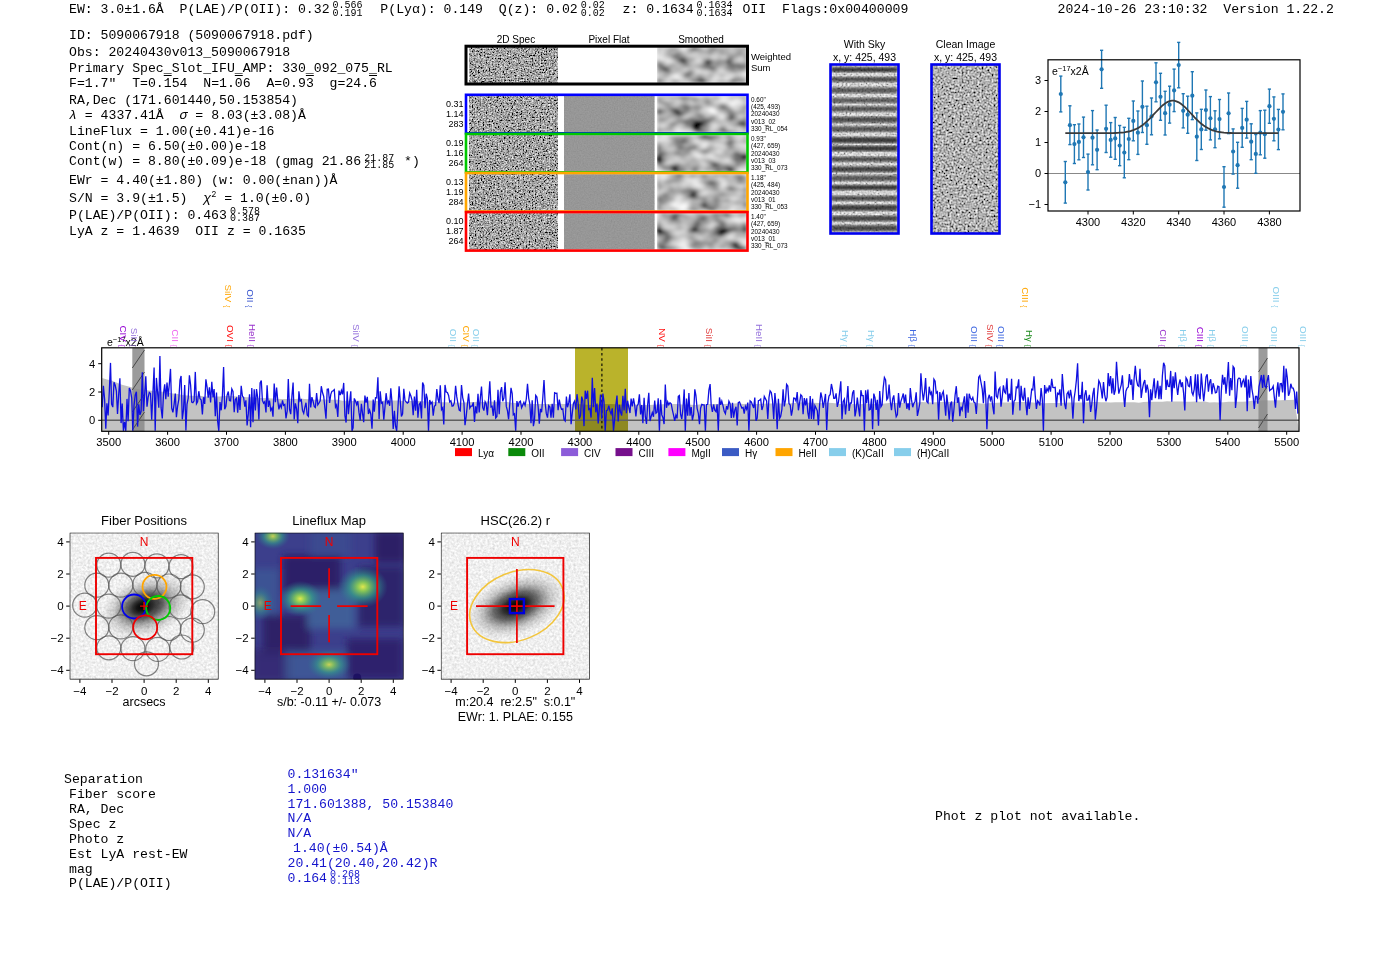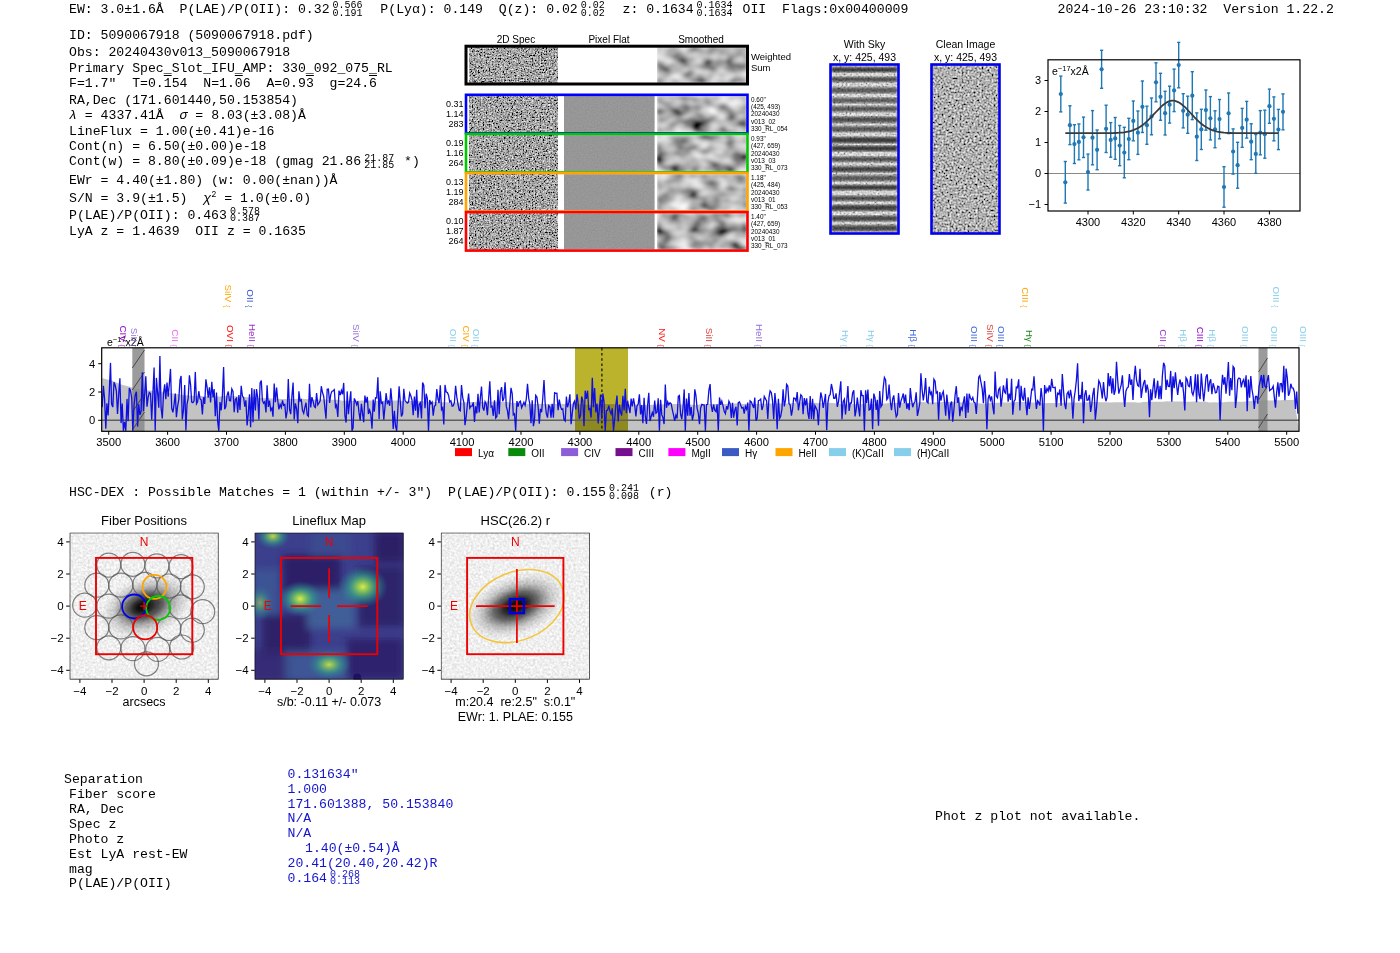--- a/index.html
+++ b/index.html
@@ -19,35 +19,34 @@
 <div class="t" style="left:69px;top:76.4px">F=1.7"  T=0.<span class="ov">1</span>54  N=1.<span class="ov">0</span>6  A=0.9<span class="ov">3</span>  g=24.<span class="ov">6</span></div>
 <div class="t" style="left:69px;top:92.6px">RA,Dec (171.601440,50.153854)</div>
 <div class="t" style="left:69px;top:107.6px"><i>λ</i> = 4337.41Å  <i>σ</i> = 8.03(±3.08)Å</div>
 <div class="t" style="left:69px;top:123.5px">LineFlux = 1.00(±0.41)e-16</div>
 <div class="t" style="left:69px;top:139.1px">Cont(n) = 6.50(±0.00)e-18</div>
 <div class="t" style="left:69px;top:154.4px">Cont(w) = 8.80(±0.09)e-18 (gmag 21.86<span class="st"><span>21.87</span><span>21.85</span></span> *)</div>
 <div class="t" style="left:69px;top:173.1px">EWr = 4.40(±1.80) (w: 0.00(±nan))Å</div>
 <div class="t" style="left:69px;top:188.1px">S/N = 3.9(±1.5)  <i>χ</i><sup style="font-size:8.6px">2</sup> = 1.0(±0.0)</div>
 <div class="t" style="left:69px;top:207.6px">P(LAE)/P(OII): 0.463<span class="st"><span>0.578</span><span>0.387</span></span></div>
 <div class="t" style="left:69px;top:223.5px">LyA z = 1.4639  OII z = 0.1635</div>
-<div class="t" style="left:69px;top:485.0px">HSC-DEX : Possible Matches = 1 (within +/- 3")  P(LAE)/P(OII): 0.155<span class="st"><span>0.241</span><span>0.098</span></span> (r)</div>
 <div class="t" style="left:64px;top:772.4px">Separation</div>
 <div class="t" style="left:69px;top:787.25px">Fiber score</div>
 <div class="t" style="left:69px;top:802.1px">RA, Dec</div>
 <div class="t" style="left:69px;top:816.9499999999999px">Spec z</div>
 <div class="t" style="left:69px;top:831.8px">Photo z</div>
 <div class="t" style="left:69px;top:846.65px">Est LyA rest-EW</div>
 <div class="t" style="left:69px;top:861.5px">mag</div>
 <div class="t" style="left:69px;top:876.35px">P(LAE)/P(OII)</div>
 <div class="t b" style="left:287.5px;top:766.9px">0.131634"</div>
 <div class="t b" style="left:287.5px;top:781.75px">1.000</div>
 <div class="t b" style="left:287.5px;top:796.6px">171.601388, 50.153840</div>
 <div class="t b" style="left:287.5px;top:811.4499999999999px">N/A</div>
 <div class="t b" style="left:287.5px;top:826.3px">N/A</div>
-<div class="t b" style="left:305px;top:841.15px">1.40(±0.54)Å</div>
+<div class="t b" style="left:293px;top:841.15px">1.40(±0.54)Å</div>
 <div class="t b" style="left:287.5px;top:856.0px">20.41(20.40,20.42)R</div>
 <div class="t b" style="left:287.5px;top:870.85px">0.164<span class="st"><span>0.268</span><span>0.113</span></span></div>
 <div class="t" style="left:935px;top:808.5px">Phot z plot not available.</div>
 
 <svg width="1400" height="953" style="position:absolute;top:0;left:0">
 <defs>
 <filter id="fnz" x="0%" y="0%" width="100%" height="100%">
  <feTurbulence type="fractalNoise" baseFrequency="0.65" numOctaves="3" seed="11"></feTurbulence>
  <feComponentTransfer>
             <feFuncA type="discrete" tableValues="1"></feFuncA>

